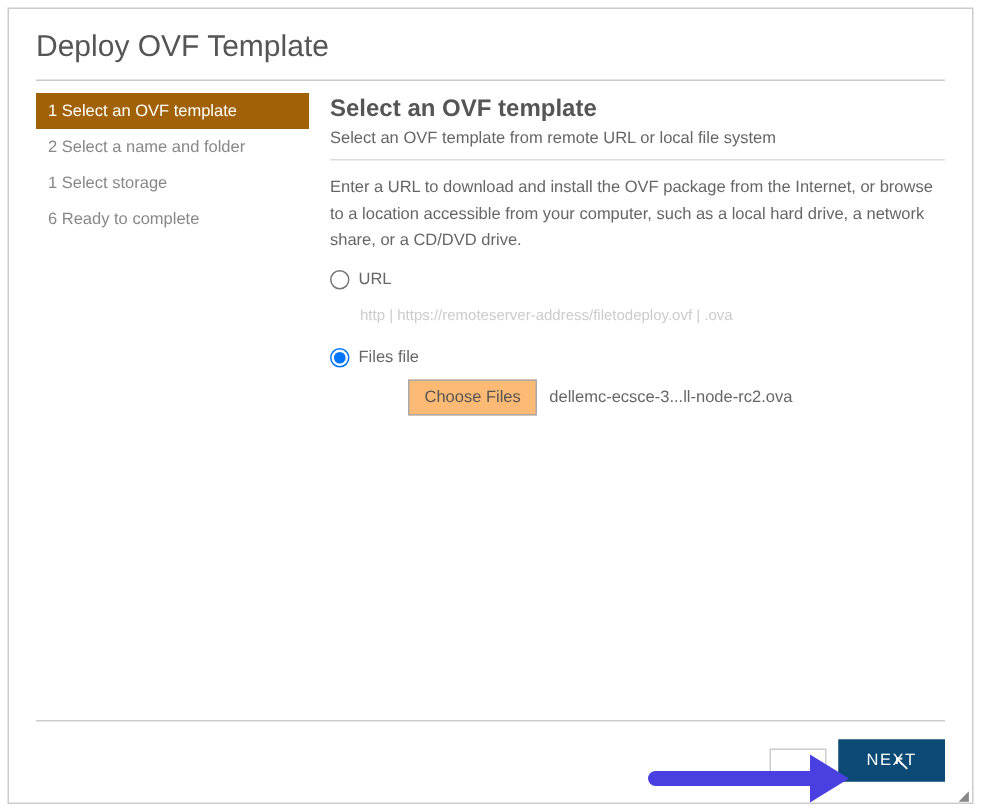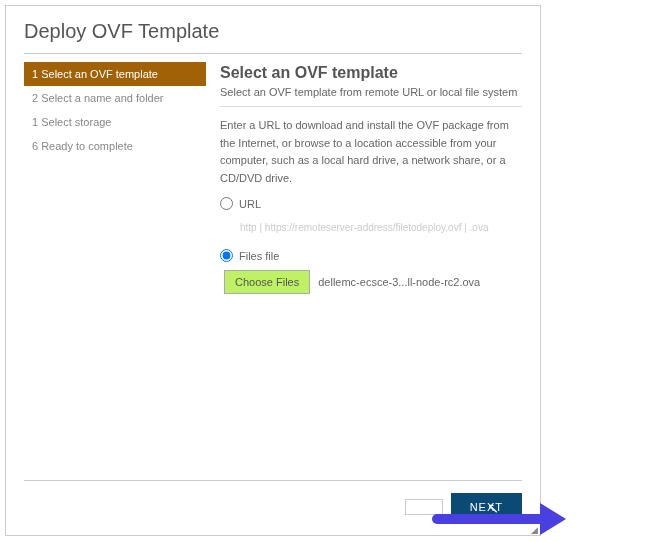--- a/index.html
+++ b/index.html
@@ -7,21 +7,21 @@
       font-family: Arial, Helvetica, sans-serif;
       font-size: 12px;
       color: #666;
       background: #fff;
       width: 654px;
       height: 541px;
       position: relative;
     }
     .dialog {
       border: 1px solid #ccc;
-      width: 536px;
+      width: 644px;
       height: 531px;
       margin: 5px;
       padding: 14px 18px;
       display: flex;
       flex-direction: column;
       position: relative;
     }
     .title {
       font-size: 20px;
       font-weight: 300;
@@ -93,25 +93,26 @@
     }
     .file-row {
       display: flex;
       align-items: center;
       gap: 8px;
       margin-top: 8px;
       padding-left: 4px;
     }
     .choose-btn {
       border: 1px solid #aaa;
-      background: #bef264;
+      background: #fdba74;
       padding: 5px 10px;
       font-size: 11px;
       color: #555;
       cursor: pointer;
+      margin-left: 48px;
     }
     .filename {
       font-size: 11px;
       color: #666;
     }
     .footer {
       border-top: 1px solid #ccc;
       padding-top: 12px;
       display: flex;
       justify-content: flex-end;

